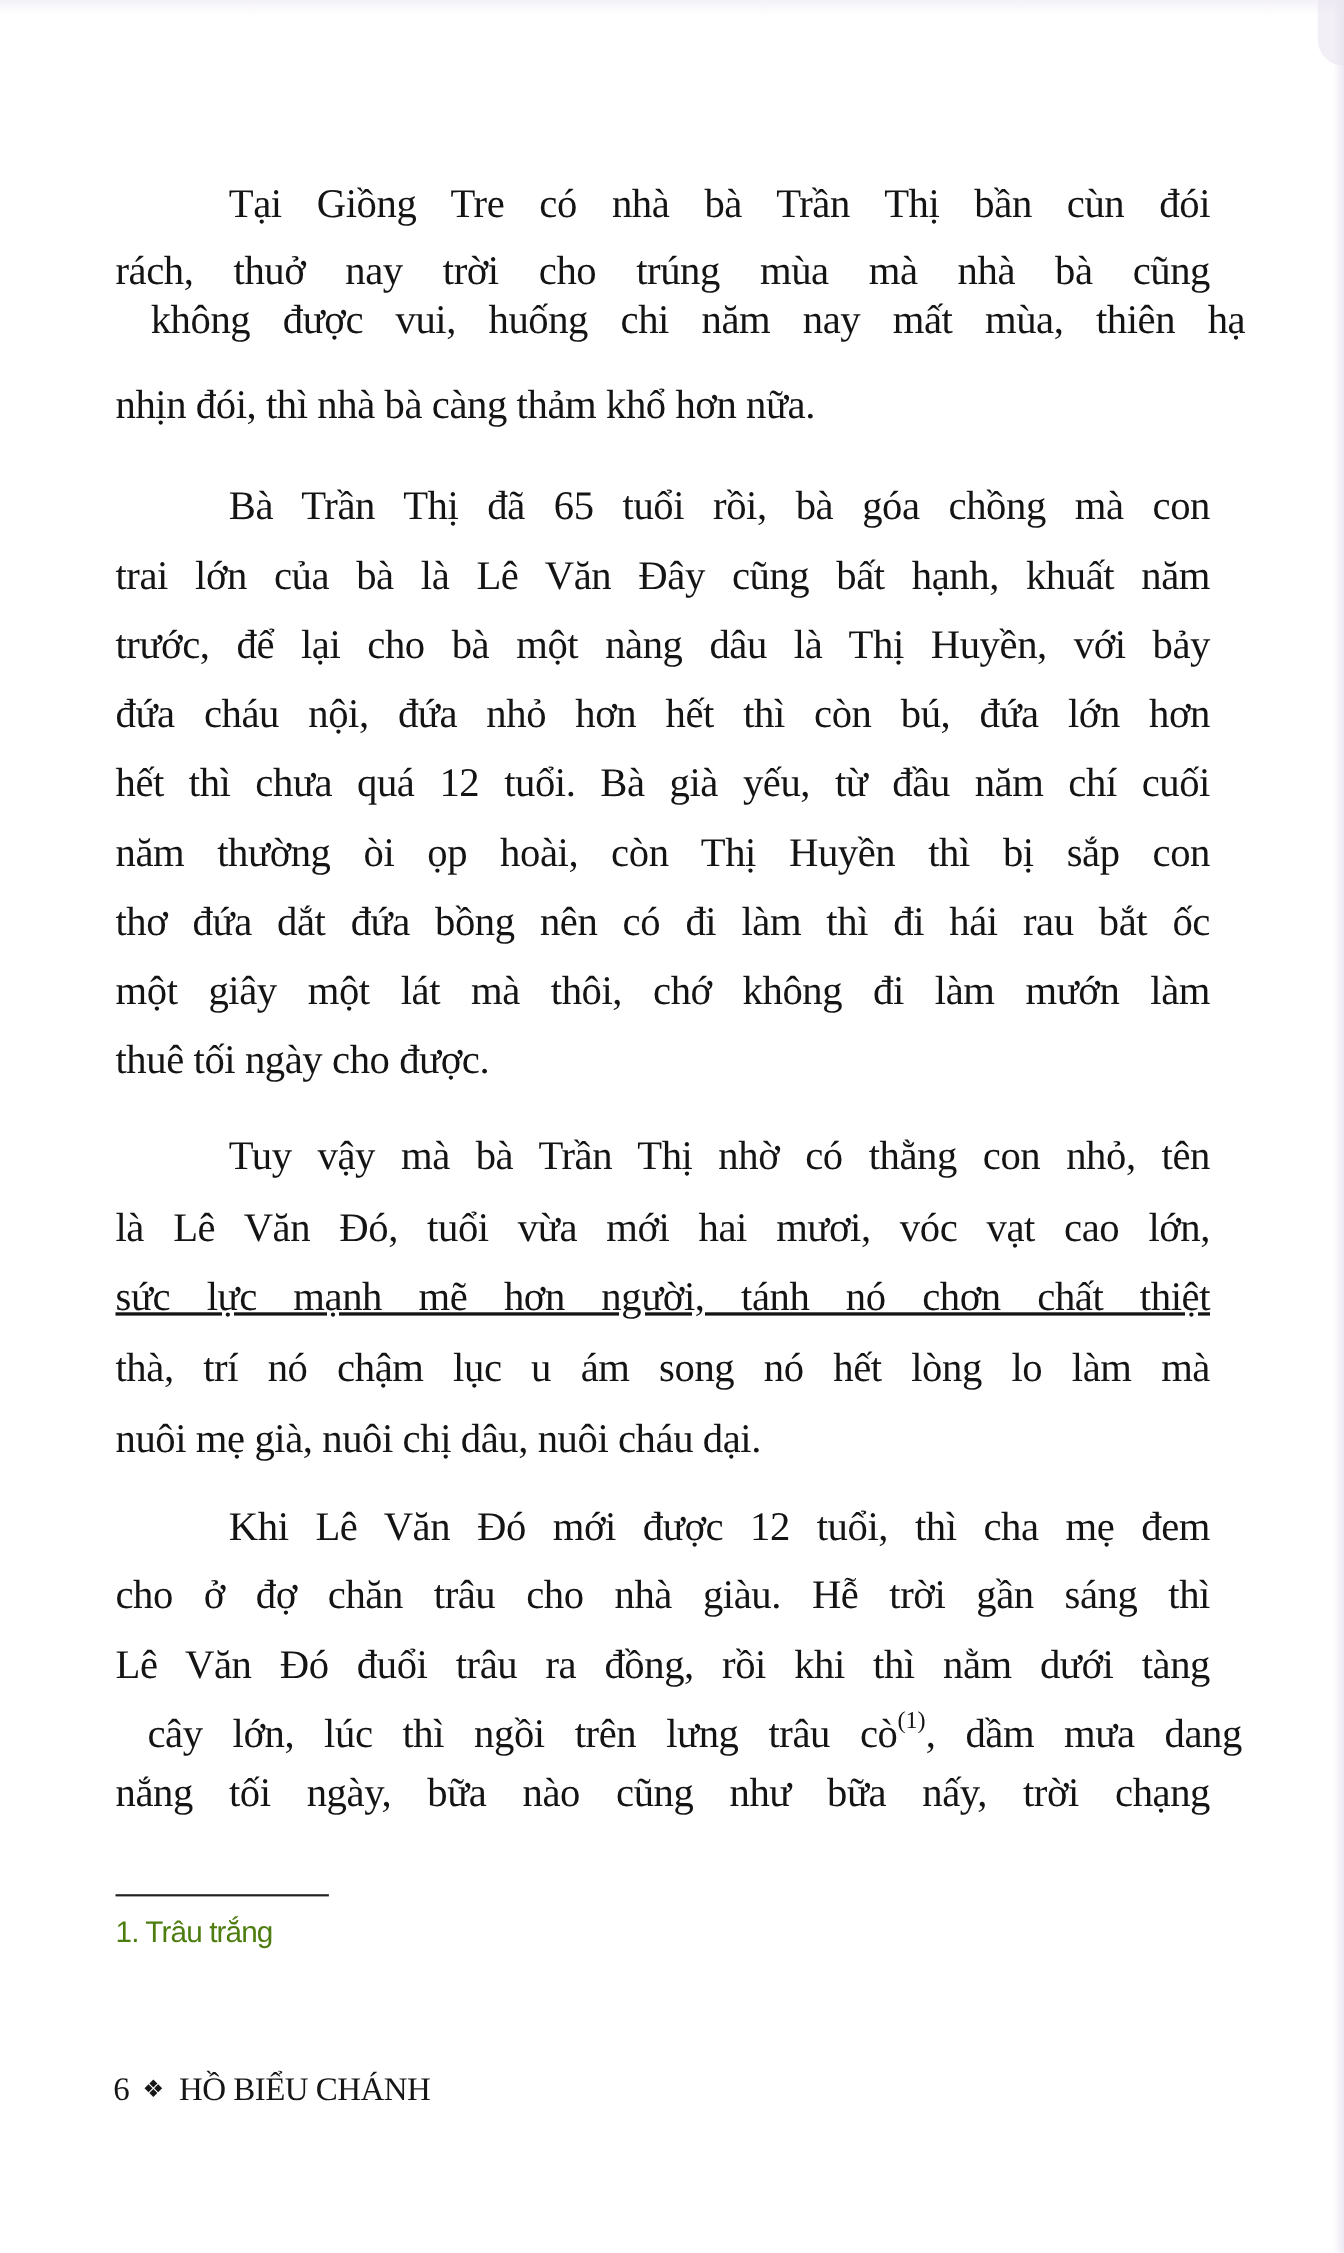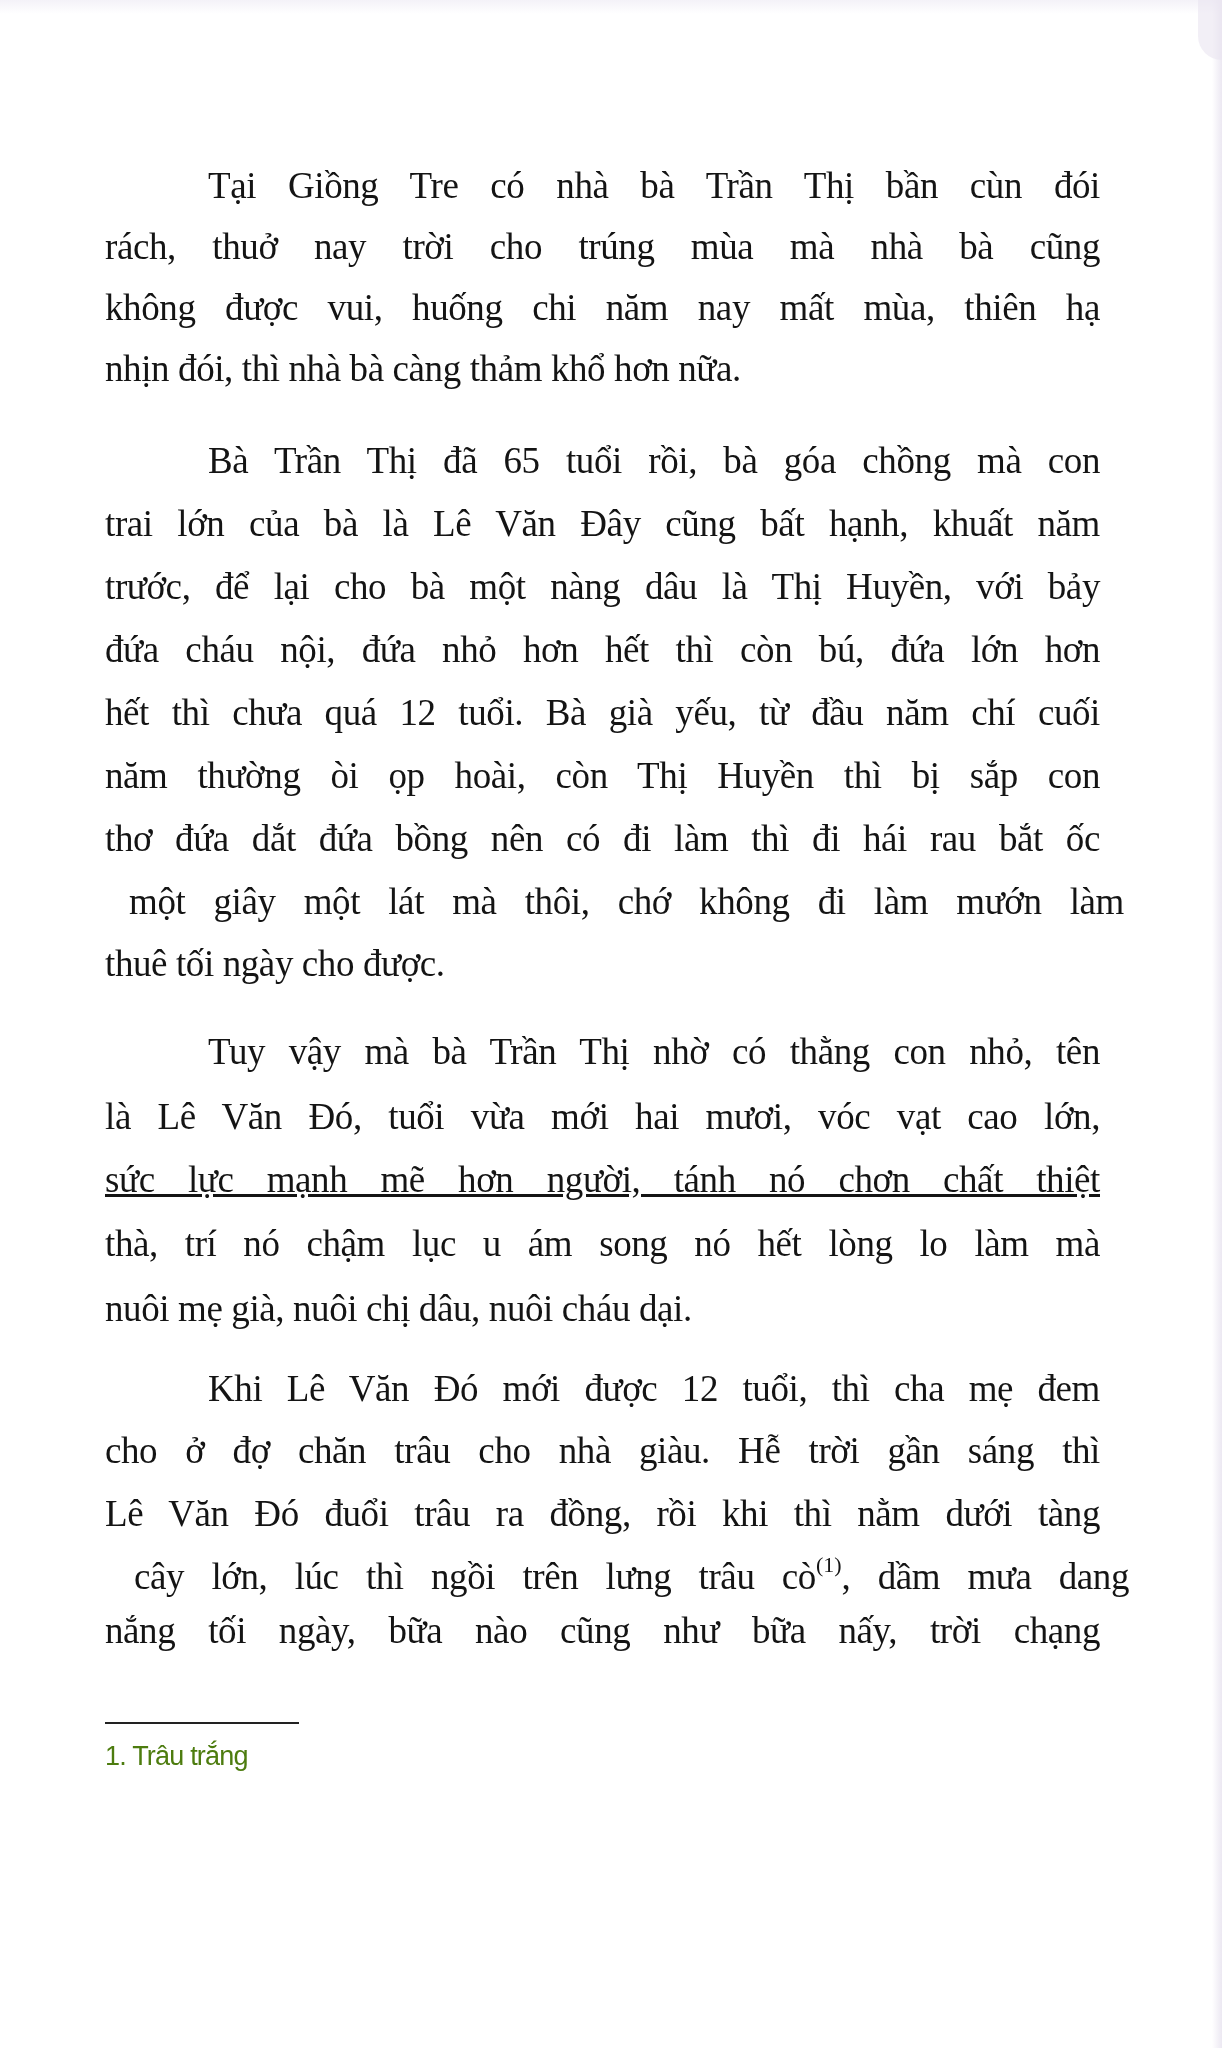--- a/index.html
+++ b/index.html
@@ -117,33 +117,33 @@
 <div class="page">
   <div class="top-tint"></div>
   <div class="right-edge"></div>
   <div class="right-edge-corner"></div>
 
   <div class="body-text" style="top:0;">
 
     <div>
       <div class="line first" style="top:155px;">Tại Giồng Tre có nhà bà Trần Thị bần cùn đói</div>
       <div class="line" style="top:216px;">rách, thuở nay trời cho trúng mùa mà nhà bà cũng</div>
-      <div class="line" style="top:277px;">không được vui, huống chi năm nay mất mùa, thiên hạ</div>
+      <div class="line" style="top:261px;margin-left:32px;">không được vui, huống chi năm nay mất mùa, thiên hạ</div>
       <div class="line last" style="top:338px;">nhịn đói, thì nhà bà càng thảm khổ hơn nữa.</div>
     </div>
 
     <div>
       <div class="line first" style="top:430px;">Bà Trần Thị đã 65 tuổi rồi, bà góa chồng mà con</div>
       <div class="line" style="top:493px;">trai lớn của bà là Lê Văn Đây cũng bất hạnh, khuất năm</div>
       <div class="line" style="top:556px;">trước, để lại cho bà một nàng dâu là Thị Huyền, với bảy</div>
       <div class="line" style="top:619px;">đứa cháu nội, đứa nhỏ hơn hết thì còn bú, đứa lớn hơn</div>
       <div class="line" style="top:682px;">hết thì chưa quá 12 tuổi. Bà già yếu, từ đầu năm chí cuối</div>
       <div class="line" style="top:745px;">năm thường òi ọp hoài, còn Thị Huyền thì bị sắp con</div>
       <div class="line" style="top:808px;">thơ đứa dắt đứa bồng nên có đi làm thì đi hái rau bắt ốc</div>
-      <div class="line" style="top:871px;margin-left:24px;">một giây một lát mà thôi, chớ không đi làm mướn làm</div>
+      <div class="line" style="top:871px;">một giây một lát mà thôi, chớ không đi làm mướn làm</div>
       <div class="line last" style="top:933px;">thuê tối ngày cho được.</div>
     </div>
 
     <div>
       <div class="line first" style="top:1021px;">Tuy vậy mà bà Trần Thị nhờ có thằng con nhỏ, tên</div>
       <div class="line" style="top:1086px;">là Lê Văn Đó, tuổi vừa mới hai mươi, vóc vạt cao lớn,</div>
       <div class="line" style="top:1149px;text-decoration:underline;">sức lực mạnh mẽ hơn người, tánh nó chơn chất thiệt</div>
       <div class="line" style="top:1213px;">thà, trí nó chậm lục u ám song nó hết lòng lo làm mà</div>
       <div class="line last" style="top:1278px;">nuôi mẹ già, nuôi chị dâu, nuôi cháu dại.</div>
     </div>
@@ -153,13 +153,16 @@
       <div class="line" style="top:1420px;">cho ở đợ chăn trâu cho nhà giàu. Hễ trời gần sáng thì</div>
       <div class="line" style="top:1483px;">Lê Văn Đó đuổi trâu ra đồng, rồi khi thì nằm dưới tàng</div>
       <div class="line" style="top:1546px;margin-left:29px;"><span>cây lớn, lúc thì ngồi trên lưng trâu cò</span><sup class="fn">(1)</sup><span>, dầm mưa dang</span></div>
       <div class="line" style="top:1600px;">nắng tối ngày, bữa nào cũng như bữa nấy, trời chạng</div>
     </div>
   </div>
 
   <div class="footnote-rule"></div>
   <div class="footnote">1. Trâu trắng</div>
 
+  <div class="running-footer">
+    <span>6</span><span class="ornament">❖</span><span>HỒ BIỂU CHÁNH</span>
+  </div>
 </div>
 
 </body></html>

